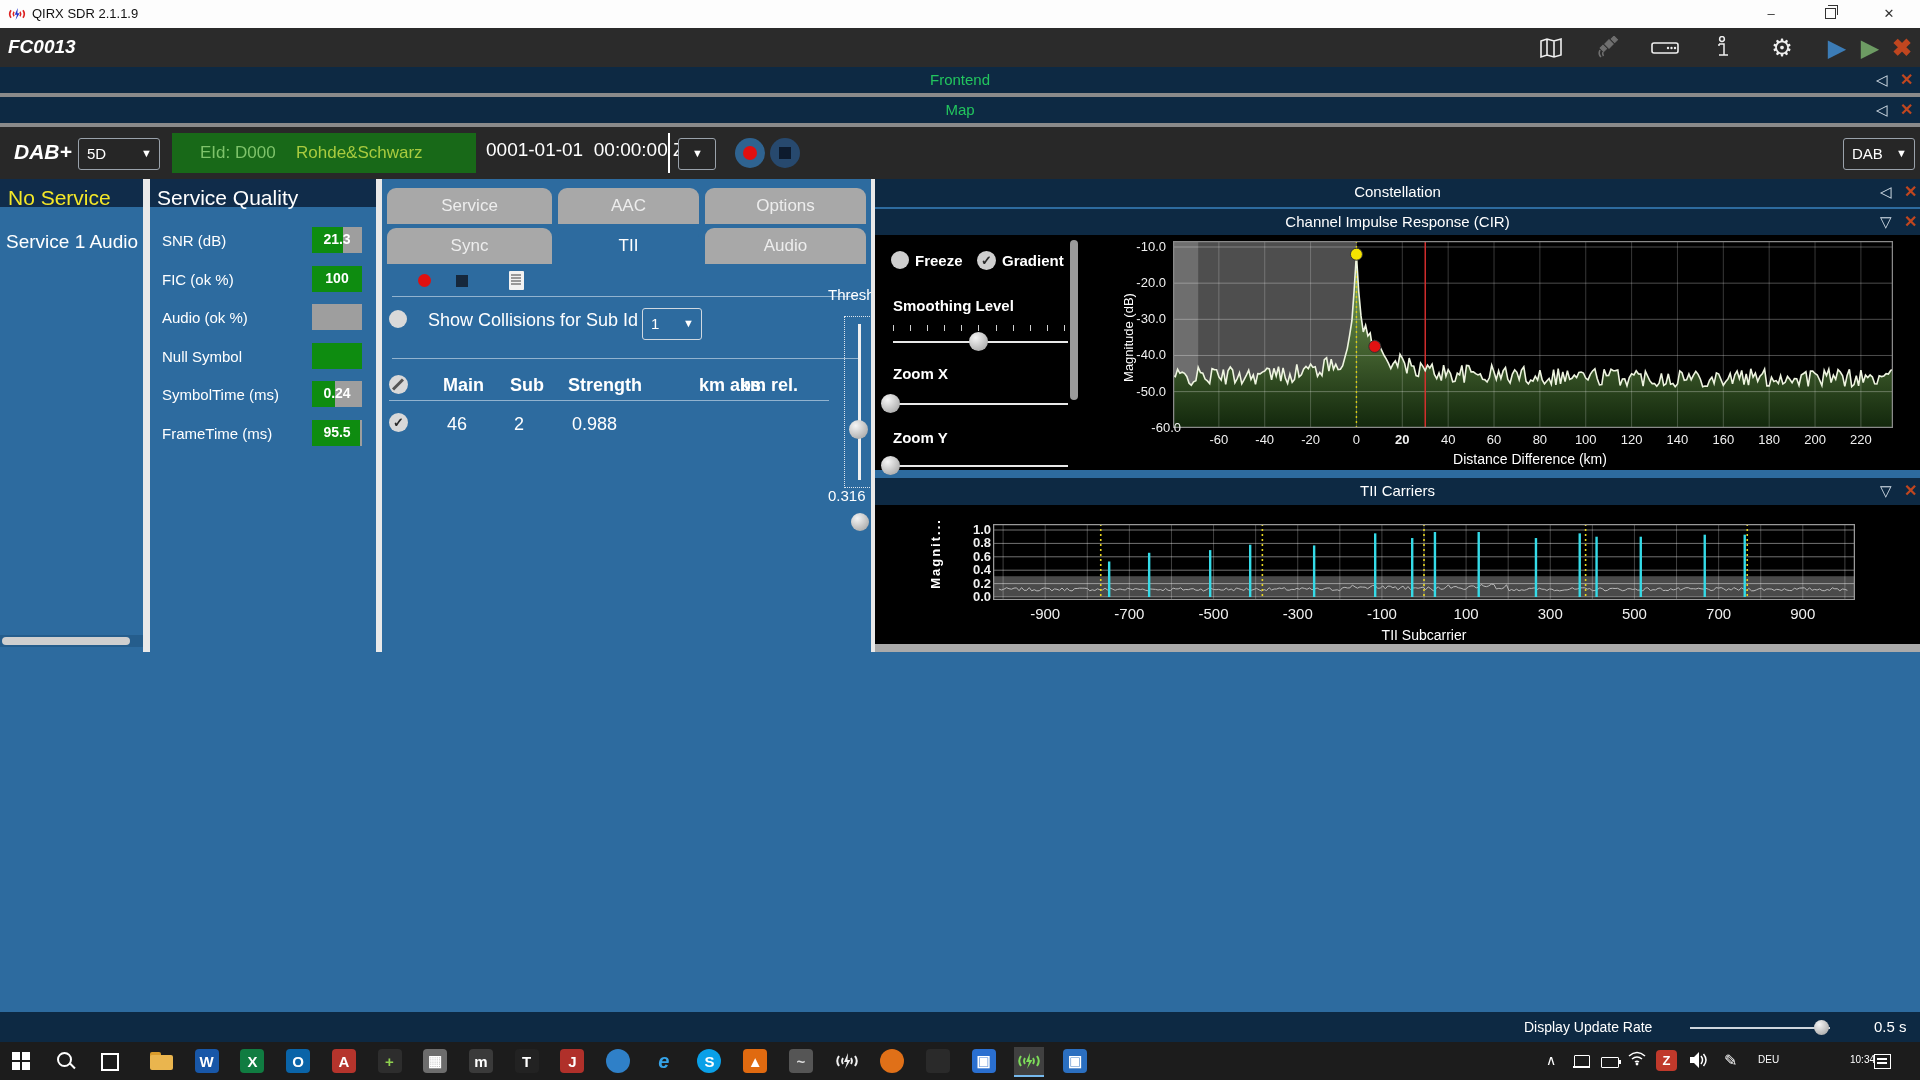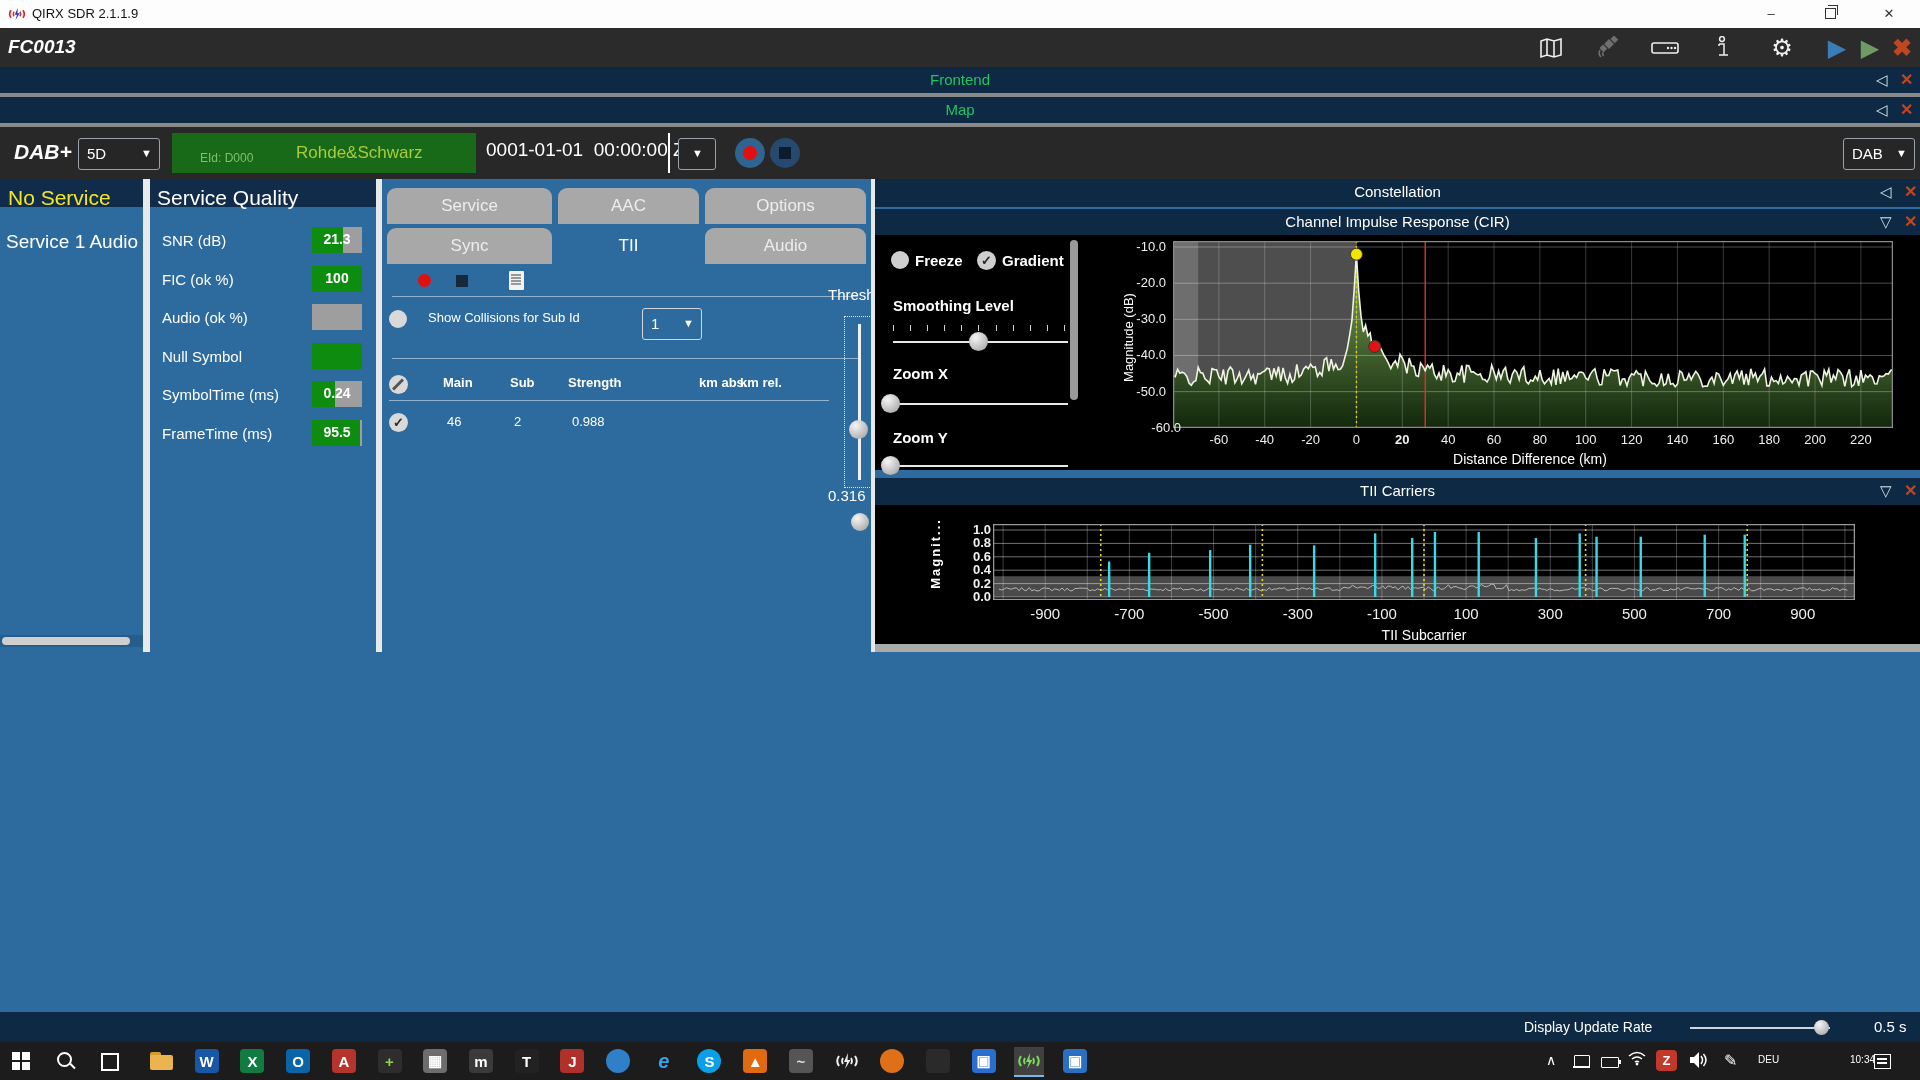--- a/index.html
+++ b/index.html
@@ -25,21 +25,21 @@
   .bar-collapse{position:absolute;top:4px;font-size:15px;color:#d7e1ea;}
   .bar-close{position:absolute;top:3px;font-size:16px;font-weight:bold;color:#c0461f;}
   .hdiv{position:absolute;left:0;width:1920px;height:4px;background:#8a8a8a;}
   
   .toolbar{position:absolute;left:0;top:127px;width:1920px;height:52px;background:#282828;}
   .tb-mode{position:absolute;left:14px;top:13px;font-size:21px;font-style:italic;font-weight:bold;color:#fff;}
   .select{position:absolute;background:#262626;border:1px solid #9aa2ab;border-radius:3px;height:30px;color:#fff;font-size:15px;}
   .select .sel-val{position:absolute;left:8px;top:6px;}
   .select .sel-arr{position:absolute;right:7px;top:8px;font-size:11px;color:#fff;}
   .ensbox{position:absolute;left:172px;top:6px;width:304px;height:40px;background:#186918;}
-  .ensbox .eid{position:absolute;left:28px;top:10px;font-size:12px;color:#7ec36a;margin-top:8px;}
+  .ensbox .eid{position:absolute;left:28px;top:10px;font-size:17px;color:#7ec36a;}
   .ensbox .ens{position:absolute;left:124px;top:10px;font-size:17px;color:#a9cb3f;}
   .tstamp{position:absolute;left:486px;top:12px;font-size:19px;color:#fff;white-space:pre;}
   .vsep{position:absolute;left:668px;top:6px;width:2px;height:40px;background:#fff;}
   .roundbtn{position:absolute;border-radius:50%;}
   
   .main{position:absolute;left:0;top:179px;width:1920px;height:473px;}
   .panelhdr{position:absolute;left:0;top:0;width:100%;height:28px;background:#102c4a;}
   .vdiv{position:absolute;top:0;height:473px;background:#e9e9e9;}
   .svc-panel{position:absolute;left:0;top:0;width:143px;height:473px;background:#2d6b9f;overflow:hidden;}
   .svc-panel .hdrtxt{position:absolute;left:8px;top:7px;font-size:21px;color:#f4e728;}
@@ -56,21 +56,21 @@
   .mid-panel{position:absolute;left:382px;top:0;width:489px;height:473px;background:#2d6b9f;overflow:hidden;}
   .tab{position:absolute;height:36px;background:#a8a8a8;border-radius:9px 9px 0 0;color:#ededed;
        font-size:17px;text-align:center;line-height:36px;}
   .tab.active{background:#2d6b9f;color:#fff;}
   .dotline{position:absolute;left:10px;width:466px;height:1px;background:rgba(230,238,245,.55);}
   .radio{position:absolute;width:18px;height:18px;border-radius:50%;background:#d9d9d9;}
   .chkcirc{position:absolute;width:19px;height:19px;border-radius:50%;background:#d9d9d9;color:#2b2b2b;
            font-size:13px;font-weight:bold;text-align:center;line-height:19px;}
   .nullsign{position:absolute;width:19px;height:19px;border-radius:50%;background:#d9d9d9;}
   .nullsign:before{content:"";position:absolute;left:2px;top:8px;width:14px;height:3px;background:#555;transform:rotate(-45deg);}
-  .midtext{position:absolute;font-size:13px;color:#fff;}
+  .midtext{position:absolute;font-size:18px;color:#fff;}
   .doc-icon{position:absolute;width:15px;height:19px;background:#f2f2f2;border-radius:1px;}
   .doc-icon:before{content:"";position:absolute;left:2px;top:3px;width:10px;height:1.5px;background:#999;
        box-shadow:0 3px 0 #999,0 6px 0 #999,0 9px 0 #999;}
   .thr-slider-rect{position:absolute;border:1px dotted #dfe6ee;}
   .thr-track{position:absolute;width:3px;background:#f0f0f0;}
   .knob{position:absolute;border-radius:50%;background:radial-gradient(circle at 35% 30%,#f5f5f5,#9a9a9a);}
   
   .right-sec{position:absolute;left:875px;top:0;width:1045px;height:473px;background:#2d6b9f;overflow:hidden;}
   .rs-bar{position:absolute;left:0;width:100%;background:#0d2943;}
   .rs-bar .bartitle{position:absolute;left:0;right:0;top:4px;text-align:center;font-size:15px;color:#fff;}

